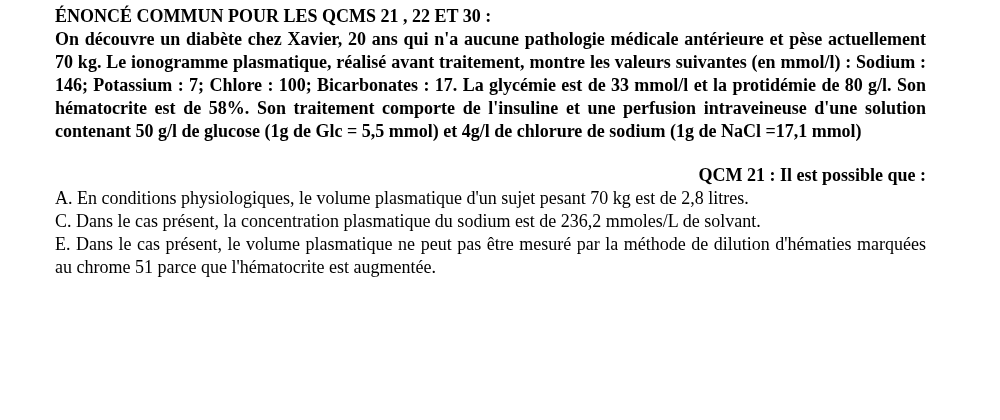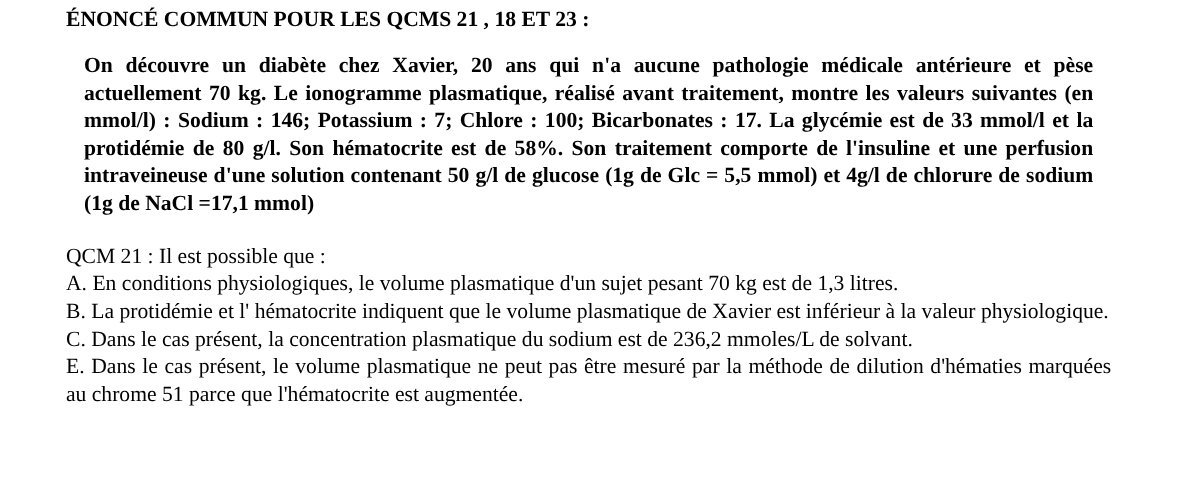--- a/index.html
+++ b/index.html
@@ -22,52 +22,51 @@
   }
   .enonce-heading {
     margin: 0;
     font-size: 18px;
     line-height: 23px;
     font-weight: bold;
     text-align: left;
     white-space: nowrap;
   }
   .enonce-body {
-    margin: 15px;
+    margin: 0;
     font-size: 18px;
     line-height: 23px;
     font-weight: bold;
     text-align: justify;
   }
   .qcm-title {
     margin: 21px 0 0 0;
     font-size: 18px;
     line-height: 23px;
-    font-weight: normal;
-    text-align: left;
+    font-weight: bold;
+    text-align: right;
   }
   .qcm-option {
     margin: 0;
     font-size: 18px;
     line-height: 23px;
     font-weight: normal;
     text-align: justify;
   }
 </style>
 </head>
 <body>
 
 <div class="page">
 
-  <p class="enonce-heading">ÉNONCÉ COMMUN POUR LES QCMS 21 , 18 ET 23 :</p>
+  <p class="enonce-heading">ÉNONCÉ COMMUN POUR LES QCMS 21 , 22 ET 30 :</p>
 
   <p class="enonce-body">On découvre un diabète chez Xavier, 20 ans qui n'a aucune pathologie médicale antérieure et pèse actuellement 70 kg. Le ionogramme plasmatique, réalisé avant traitement, montre les valeurs suivantes (en mmol/l) : Sodium : 146; Potassium : 7; Chlore : 100; Bicarbonates : 17. La glycémie est de 33 mmol/l et la protidémie de 80 g/l. Son hématocrite est de 58%. Son traitement comporte de l'insuline et une perfusion intraveineuse d'une solution contenant 50 g/l de glucose (1g de Glc = 5,5 mmol) et 4g/l de chlorure de sodium (1g de NaCl =17,1 mmol)</p>
 
   <p class="qcm-title">QCM 21 : Il est possible que :</p>
 
   <div>
-    <p class="qcm-option">A. En conditions physiologiques, le volume plasmatique d'un sujet pesant 70 kg est de 1,3 litres.</p>
-    <p class="qcm-option">B. La protidémie et l' hématocrite indiquent que le volume plasmatique de Xavier est inférieur à la valeur physiologique.</p>
+    <p class="qcm-option">A. En conditions physiologiques, le volume plasmatique d'un sujet pesant 70 kg est de 2,8 litres.</p>
     <p class="qcm-option">C. Dans le cas présent, la concentration plasmatique du sodium est de 236,2 mmoles/L de solvant.</p>
     <p class="qcm-option">E. Dans le cas présent, le volume plasmatique ne peut pas être mesuré par la méthode de dilution d'hématies marquées au chrome 51 parce que l'hématocrite est augmentée.</p>
   </div>
 
 </div>
 
 </body></html>

